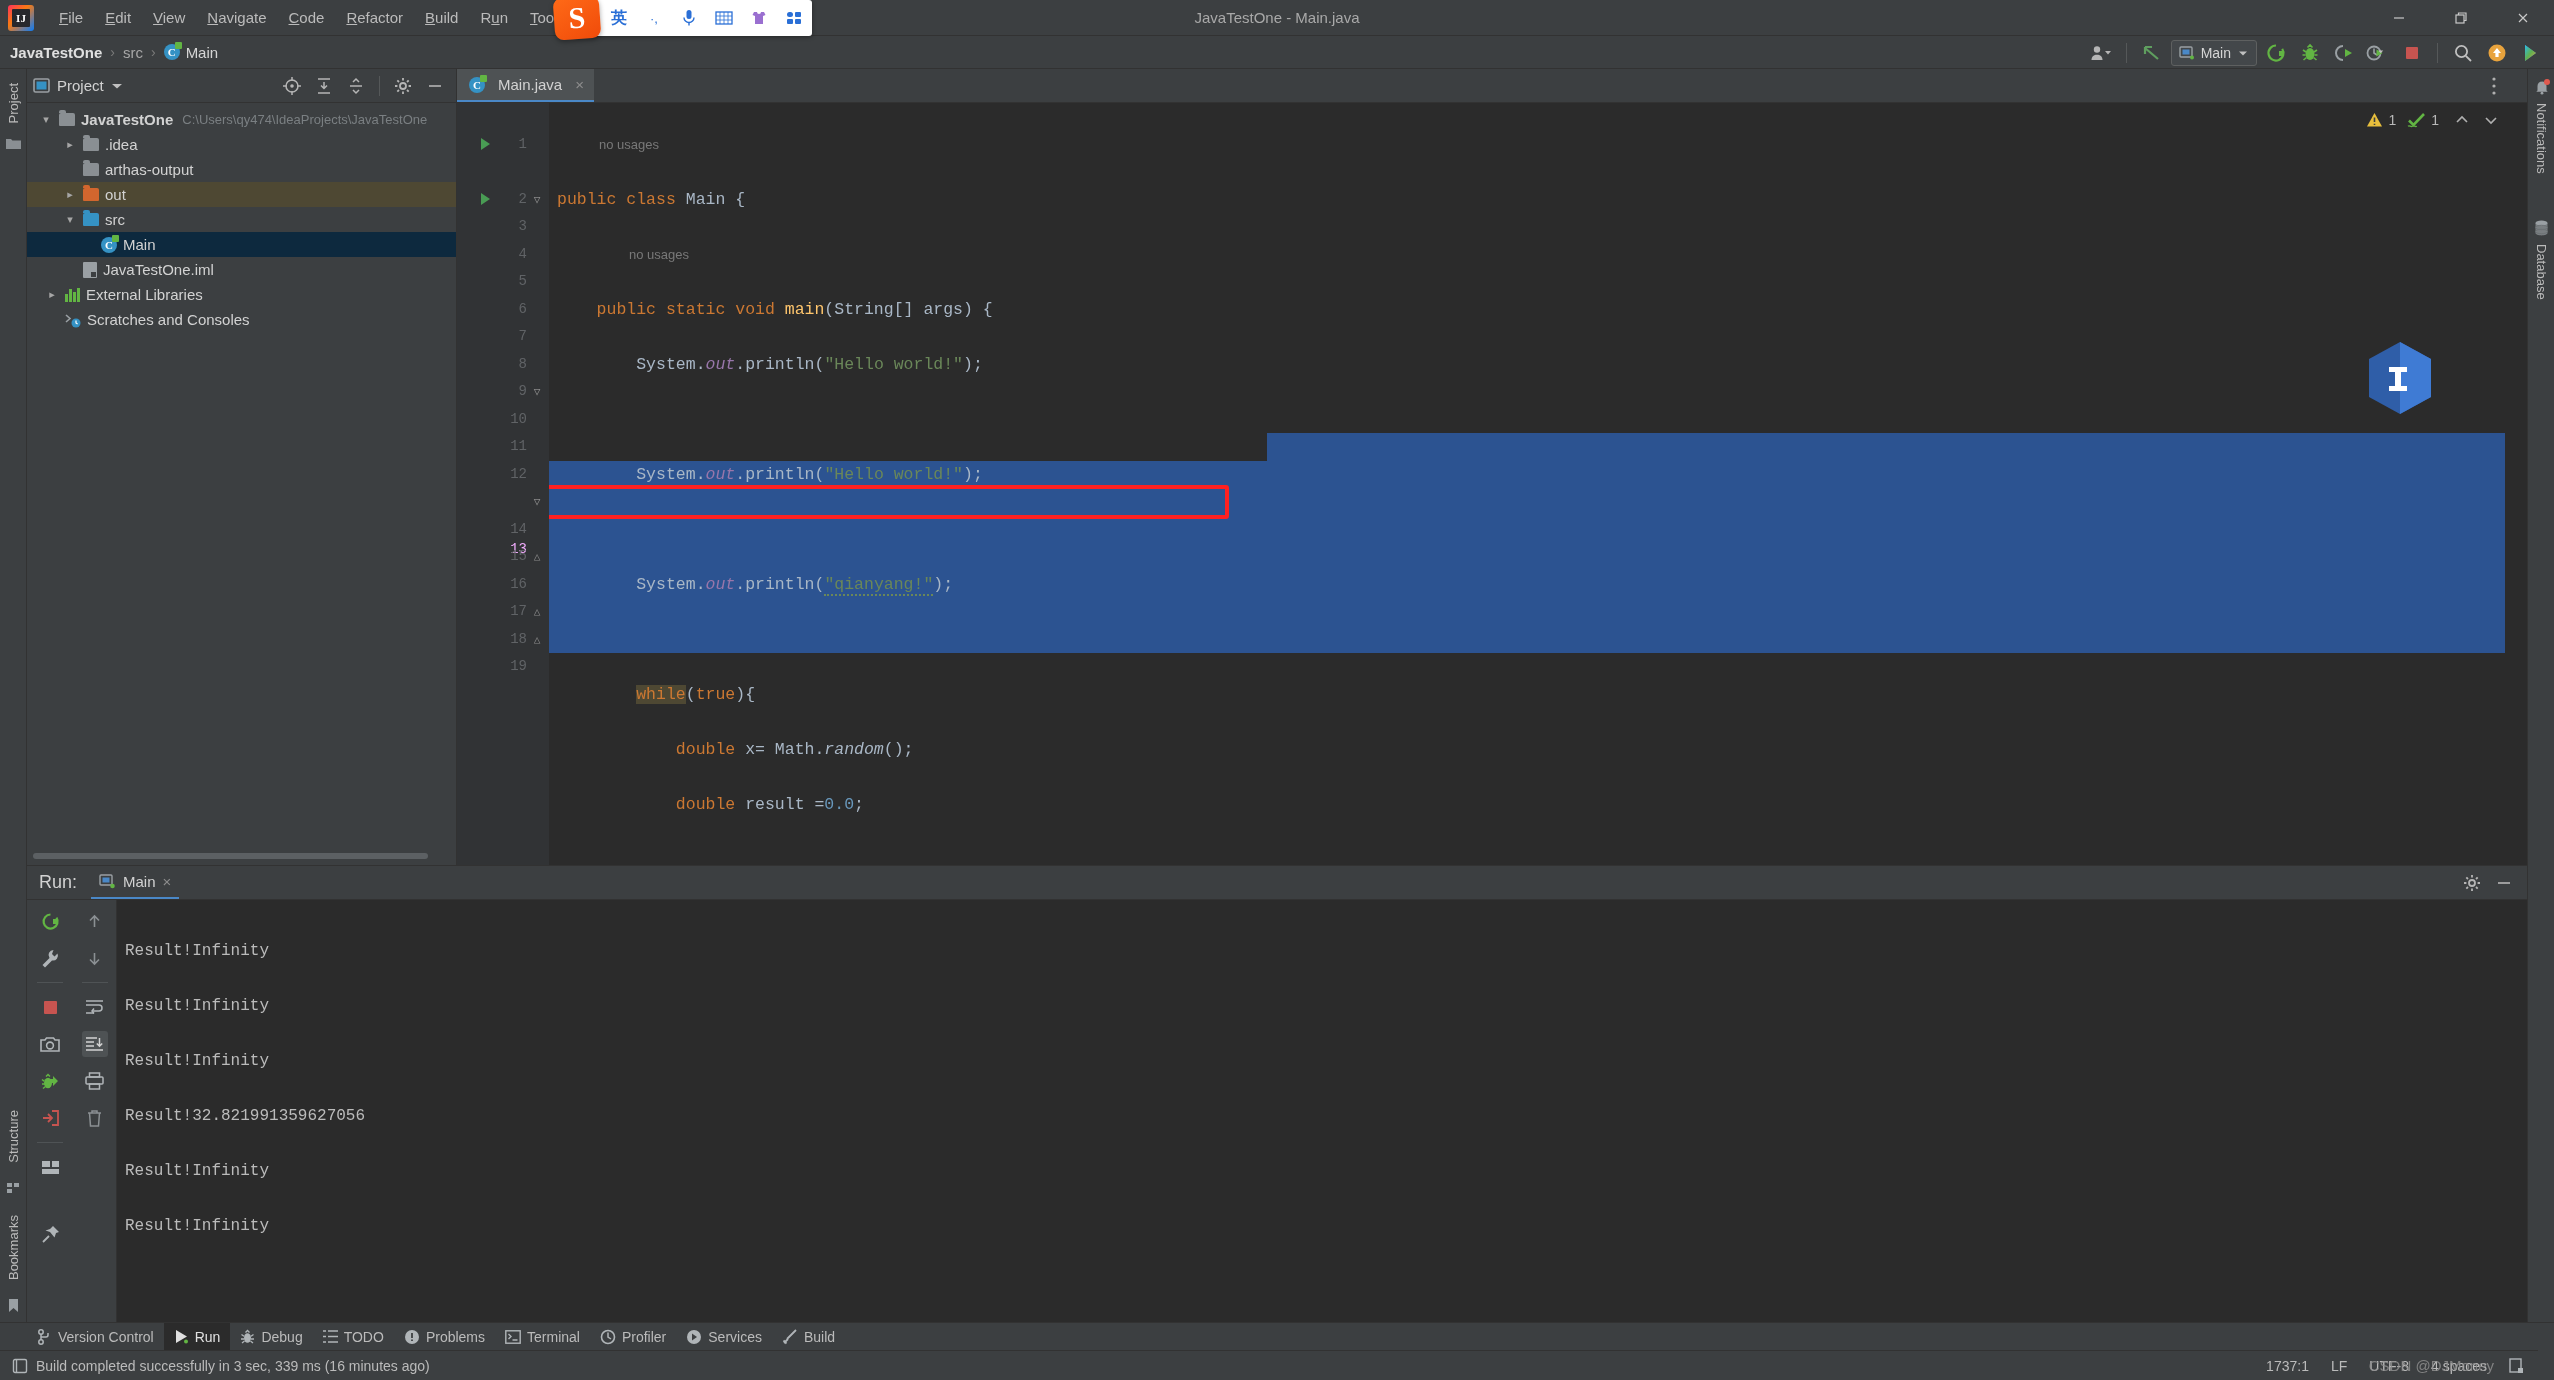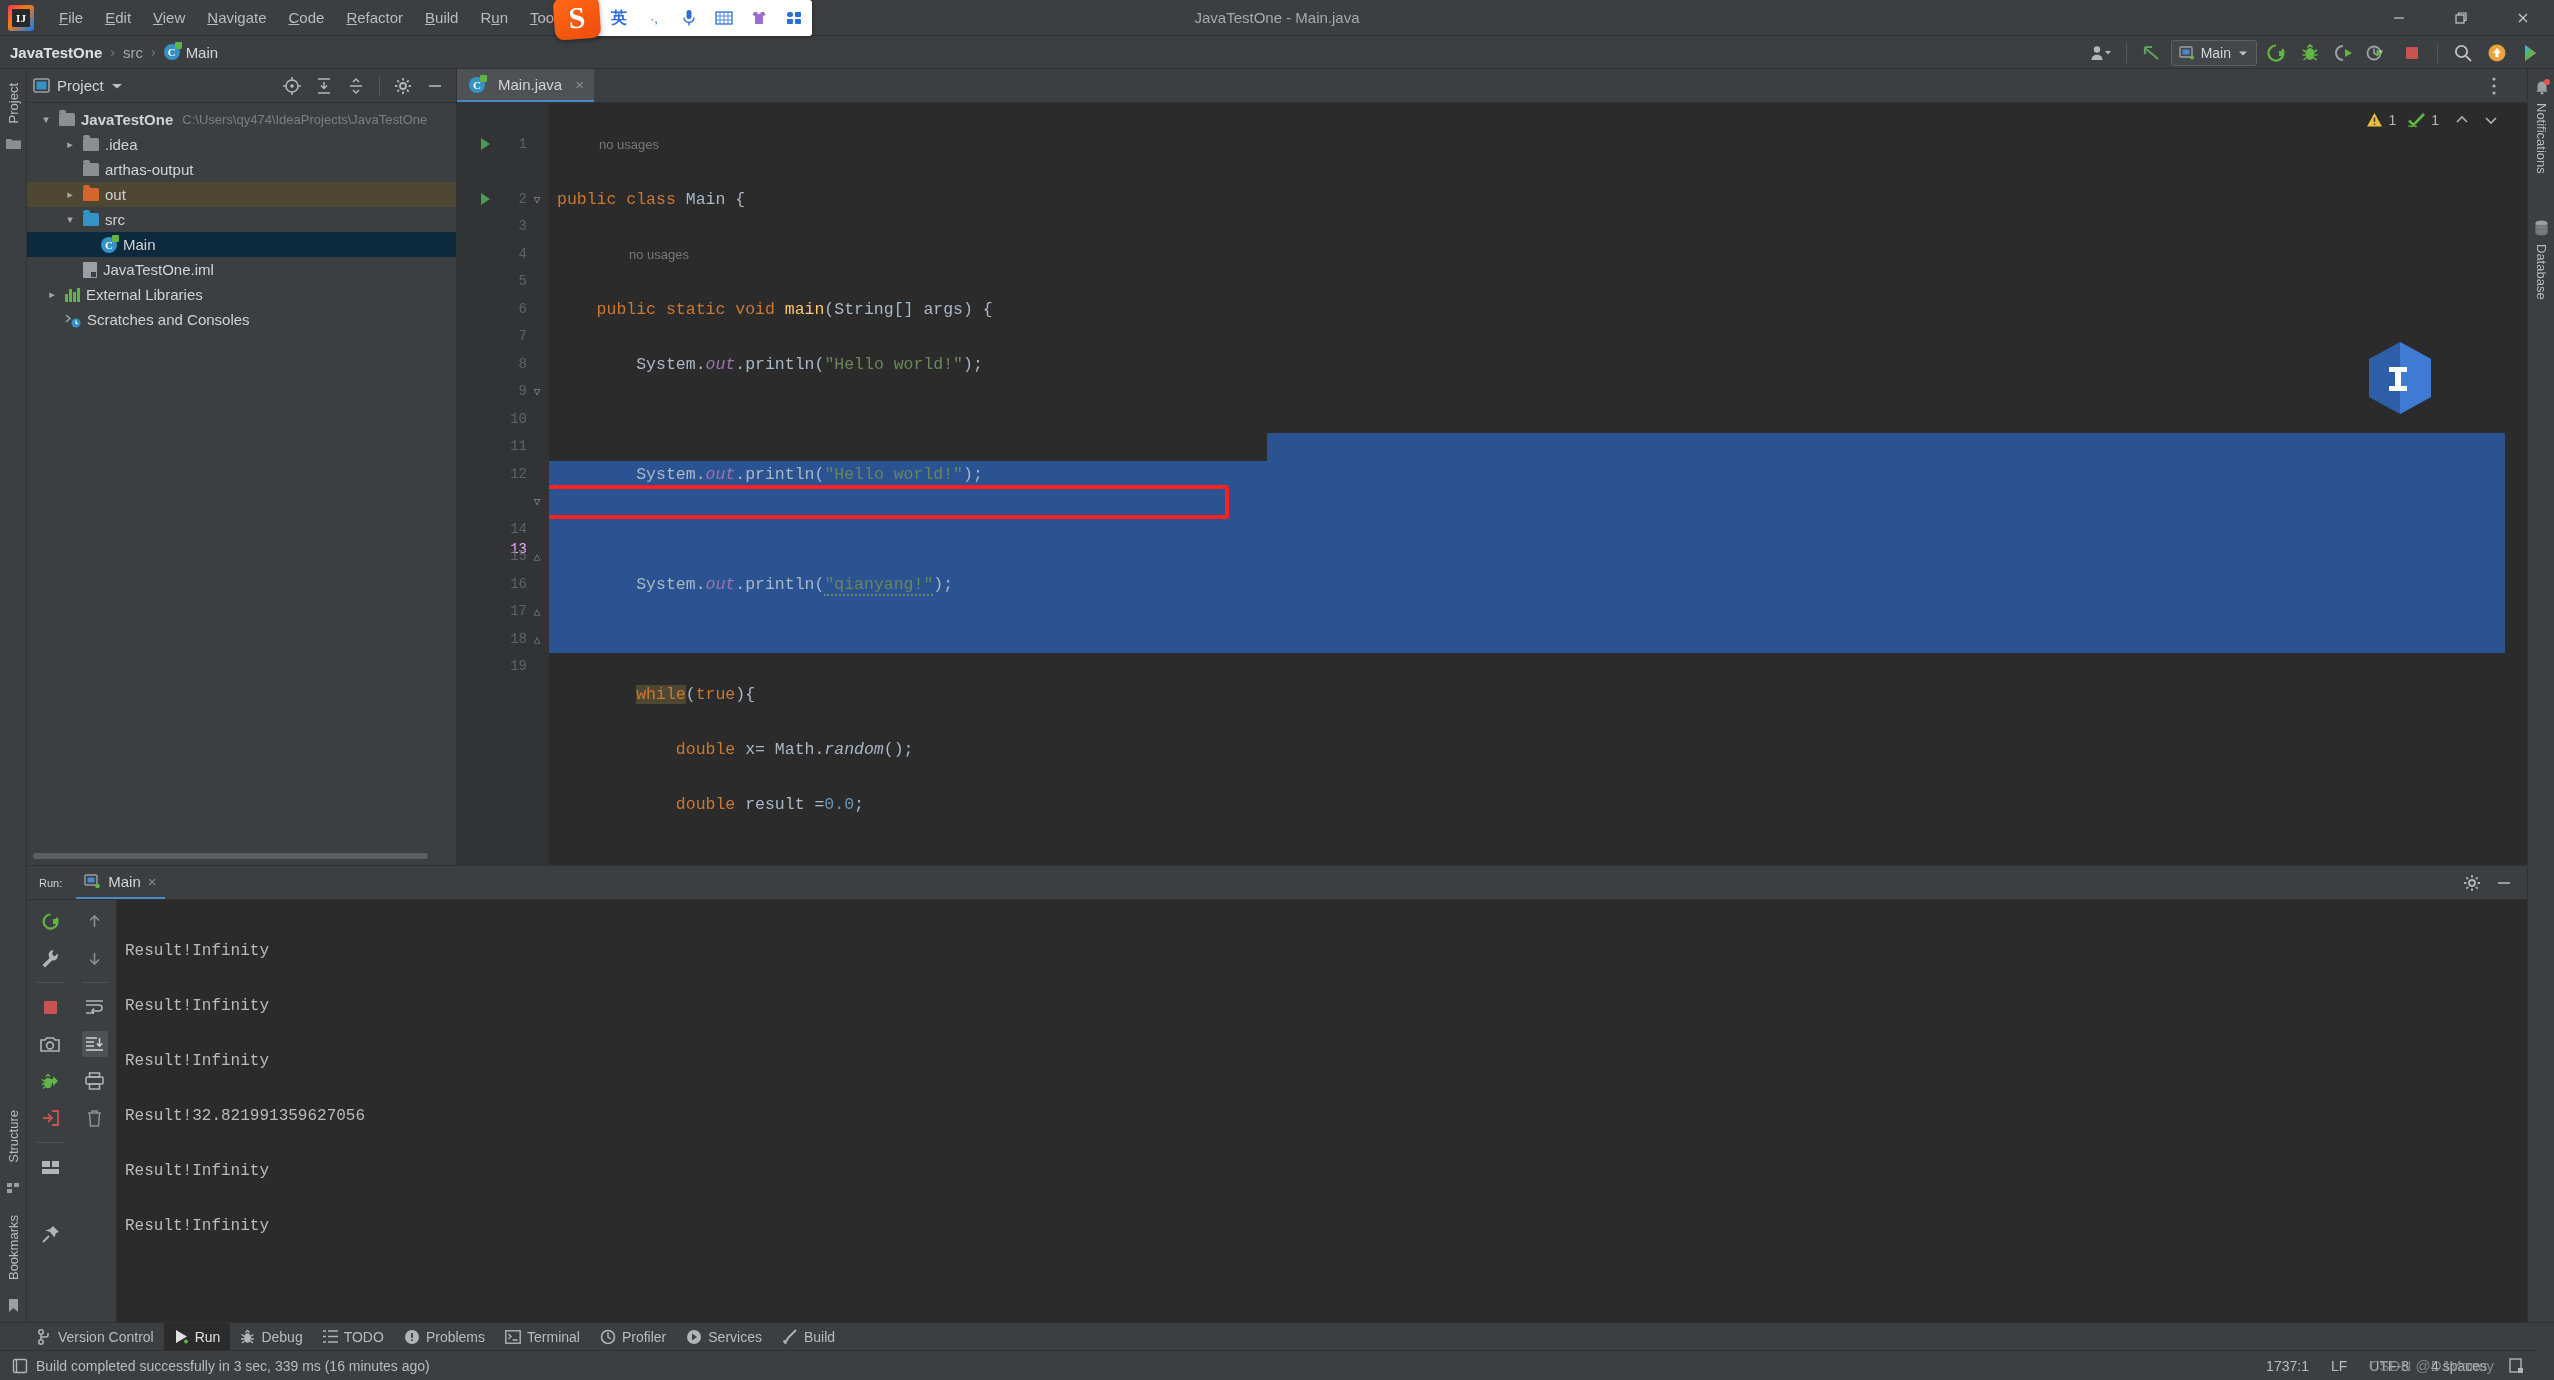--- a/index.html
+++ b/index.html
@@ -194,21 +194,21 @@
   .hex-logo {
     position: absolute; right: 96px; top: 238px; width: 64px; height: 72px;
   }
 
   
   .run-window {
     position: absolute; left: 27px; right: 27px; top: 865px; bottom: 58px; background: #3c3f41;
     border-top: 1px solid #323232;
   }
   .run-head { height: 34px; display: flex; align-items: center; padding-left: 12px; gap: 14px; border-bottom: 1px solid #323232;}
-  .run-head-label { color: #d2d2d2; font-size: 11px; }
+  .run-head-label { color: #d2d2d2; font-size: 18px; }
   .run-tab {
     height: 33px; display: flex; align-items: center; gap: 7px; padding: 0 8px;
     color: #d2d2d2; font-size: 15px; border-bottom: 2px solid #4a88c7;
   }
   .run-head-right { margin-left: auto; display: flex; align-items: center; gap: 2px; padding-right: 8px; }
   .run-body { position: absolute; left: 0; right: 0; top: 34px; bottom: 0; display: flex; background: #2b2b2b; }
   .run-side-a { width: 46px; background: #3c3f41; display: flex; flex-direction: column; align-items: center; padding-top: 8px; gap: 11px; flex:none;}
   .run-side-b { width: 44px; background: #3c3f41; display: flex; flex-direction: column; align-items: center; padding-top: 8px; gap: 11px; flex:none; border-right: 1px solid #323232;}
   .rs-ic { width: 26px; height: 26px; display: flex; align-items: center; justify-content: center; color: #9aa0a4; font-size: 16px; border-radius: 3px;}
   .rs-ic.active { background: #4e5254; }

